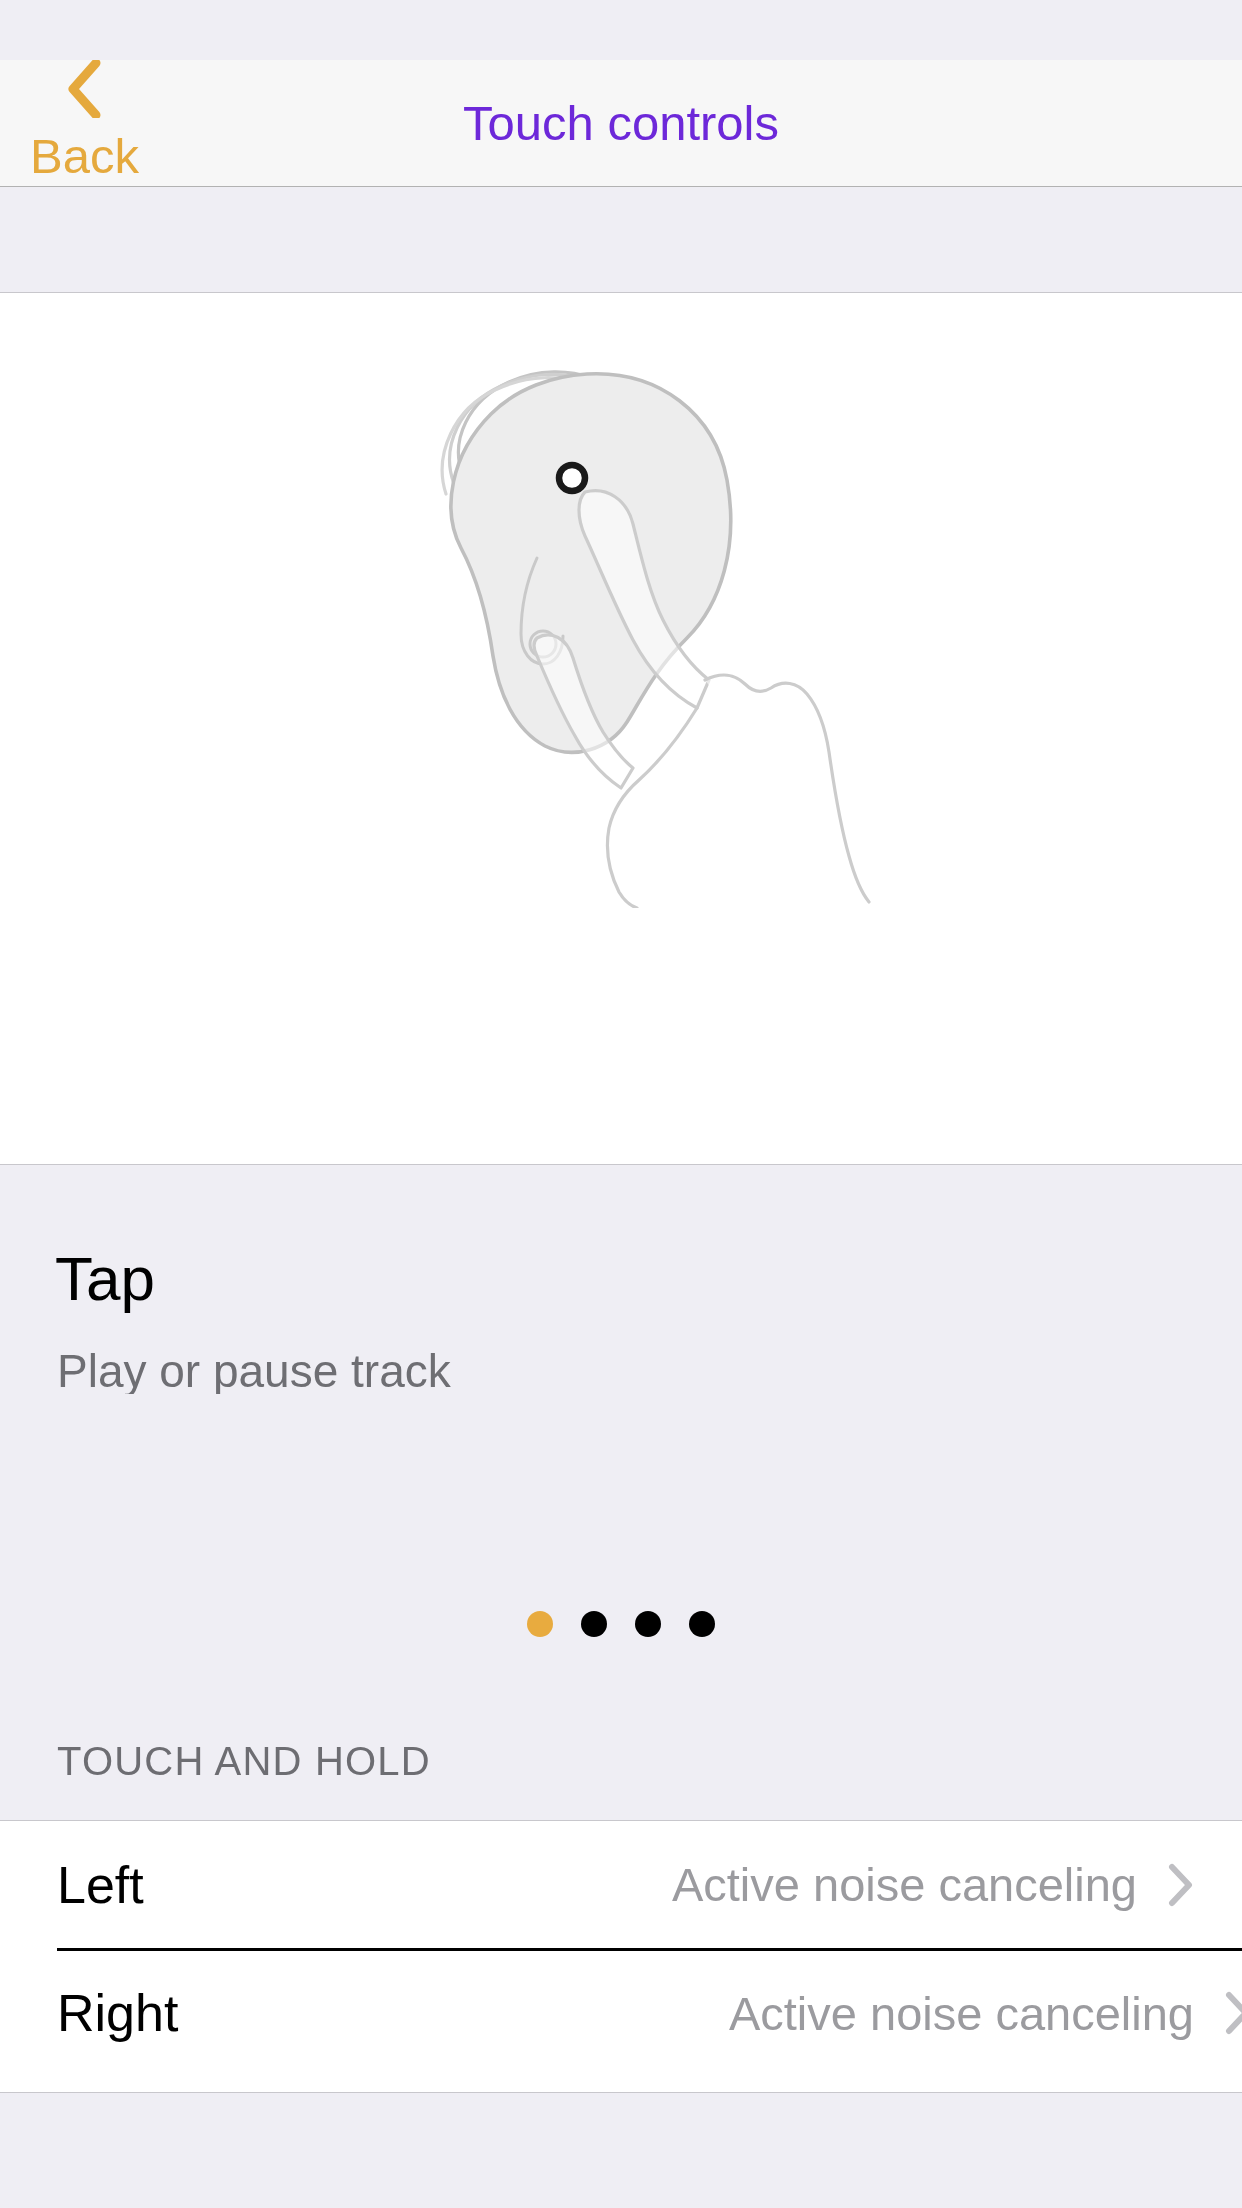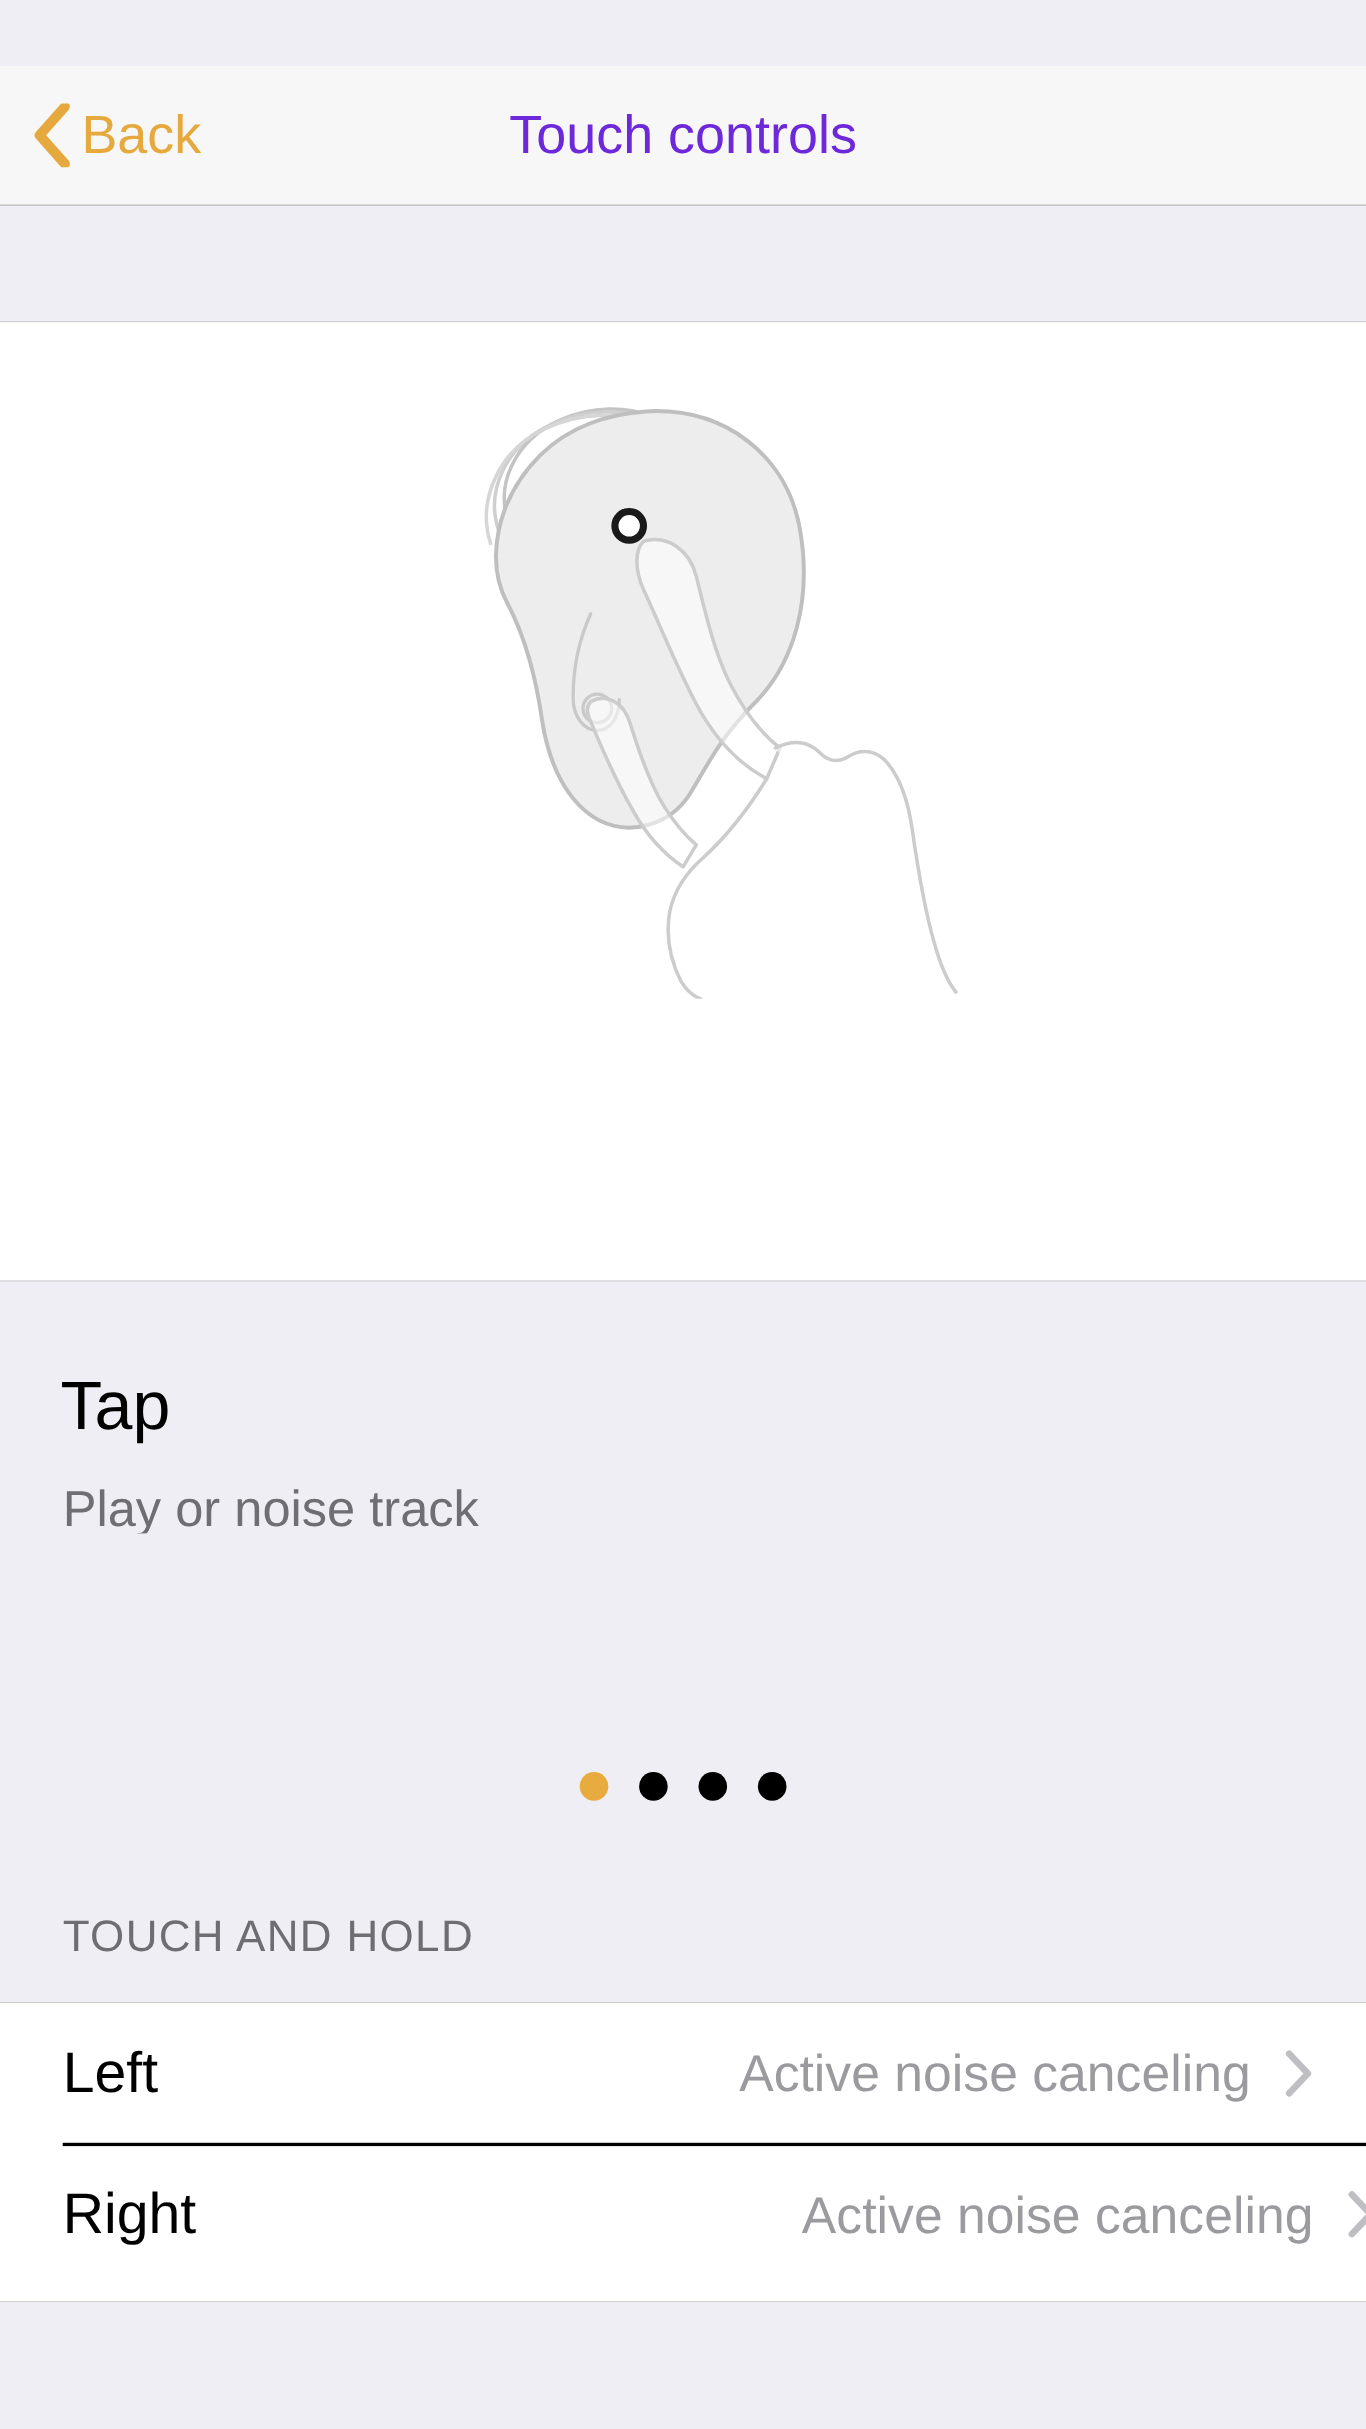--- a/index.html
+++ b/index.html
@@ -43,21 +43,21 @@
     position:absolute; left:24px; top:2px; width:24px; height:30px;
   }
 
   
   .nav-bar{
     position:absolute; top:60px; left:0; width:1242px; height:127px;
     background:#F7F7F7; border-bottom:1px solid #B2B2B2;
   }
   .back-btn{
     position:absolute; left:30px; top:0; height:126px;
-    display:flex; align-items:center; gap:10px; cursor:pointer;
+    display:flex; align-items:center; gap:10px; cursor:pointer;flex-direction:column;
   }
   .back-chevron{ width:34px; height:58px; display:block; }
   .back-label{ font-size:49px; color:#E5A93D; letter-spacing:0px; }
   .nav-title{
     position:absolute; left:0; top:0; width:1242px; height:126px;
     display:flex; align-items:center; justify-content:center;
     font-size:49px; color:#6d28d9; letter-spacing:0px;
   }
 
   
@@ -210,21 +210,21 @@
           <path d="M356 400
                    C340 426 320 452 298 472
                    C282 486 272 502 268 520
                    C264 542 268 564 278 584
                    C284 594 290 598 296 600"></path>
         </g>
       </svg>
     </div>
 
     <div class="gesture-title">Tap</div>
-    <div class="gesture-desc">Play or noise track</div>
+    <div class="gesture-desc">Play or pause track</div>
 
     <div class="page-dots">
       <span class="dot active"></span>
       <span class="dot"></span>
       <span class="dot"></span>
       <span class="dot"></span>
     </div>
   </div>
 
   <div class="gap" style="position:absolute;left:0;top:1394px;width:1242px;height:157px;"></div>

